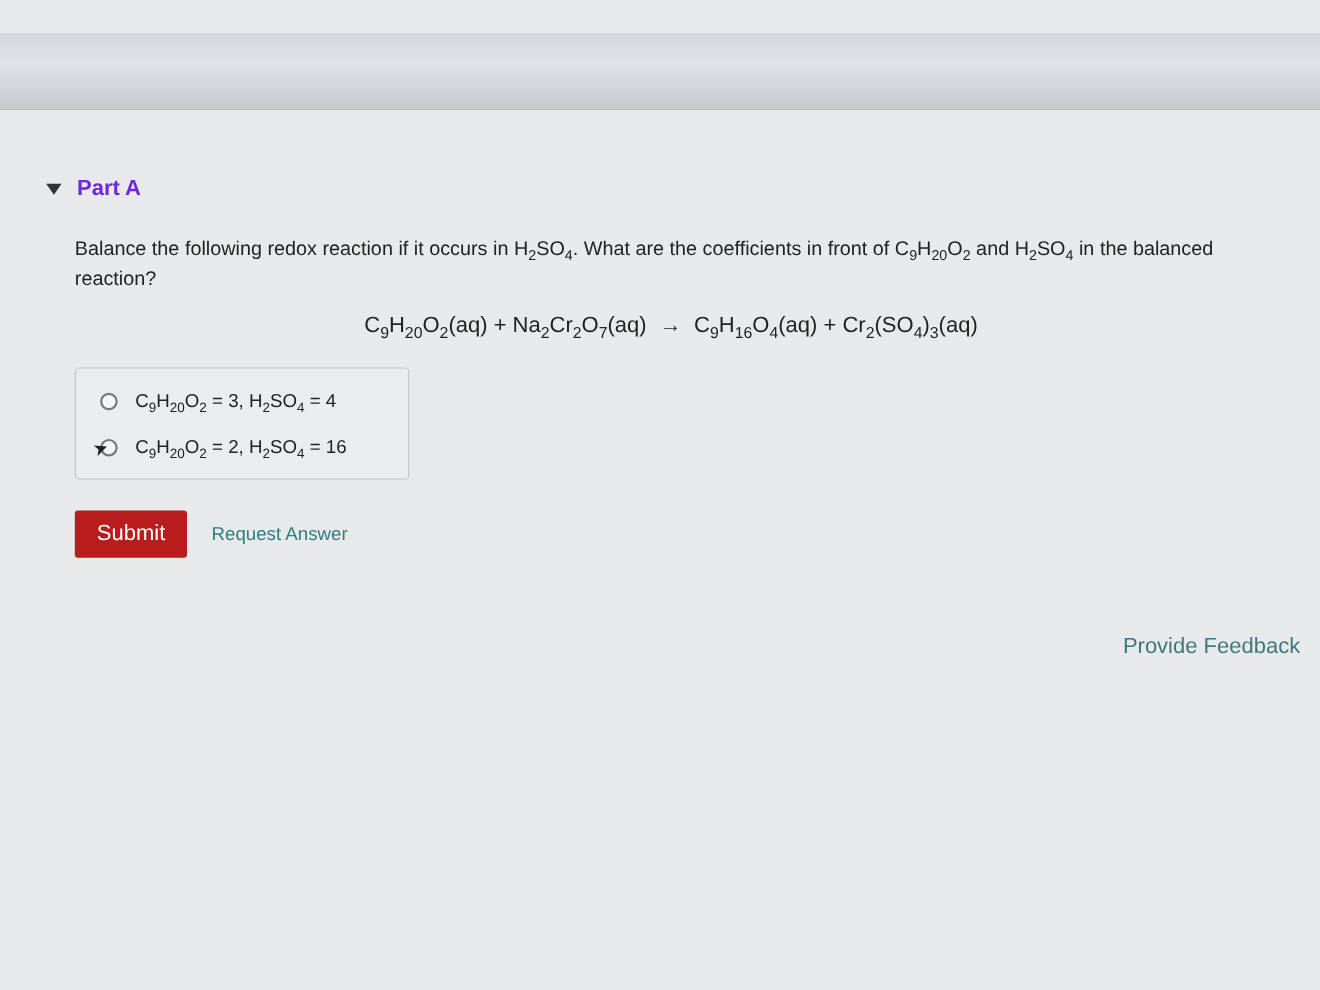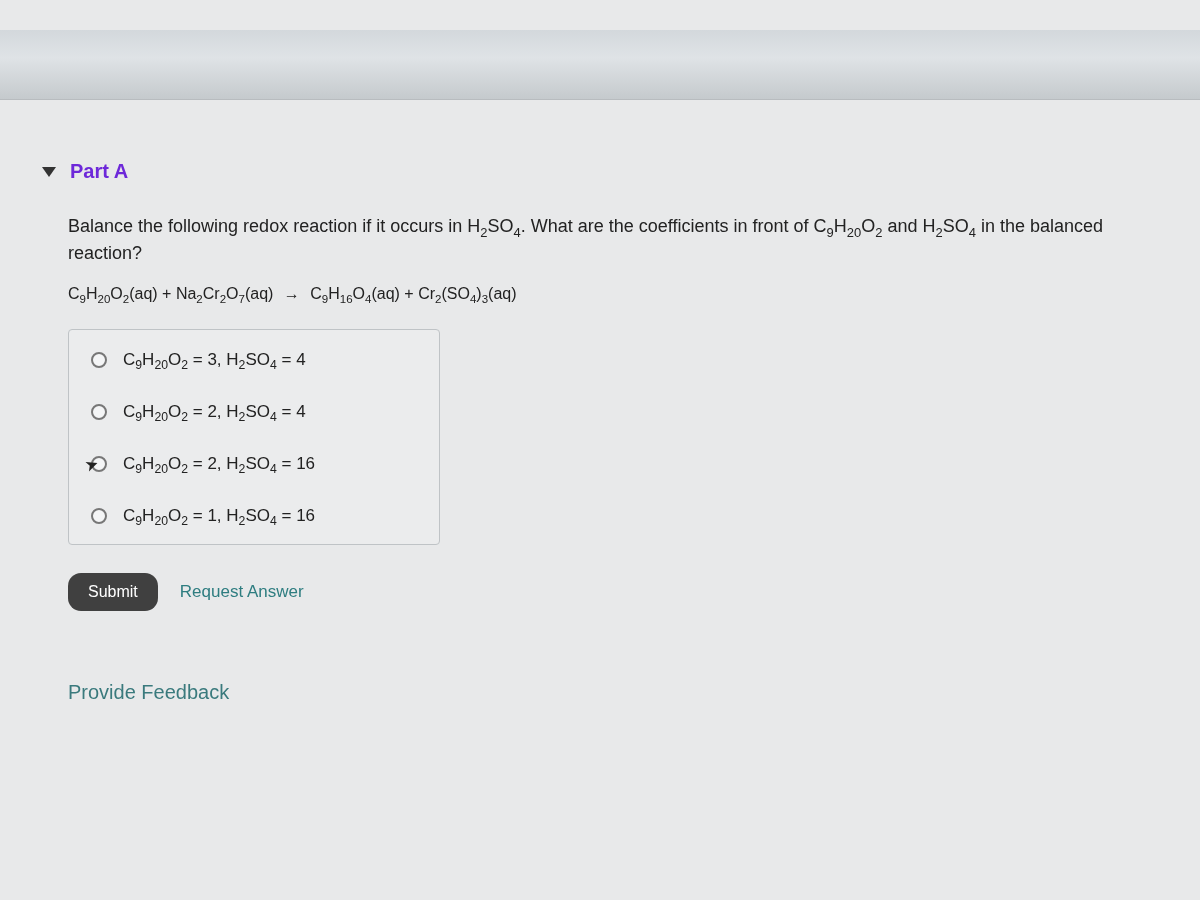--- a/index.html
+++ b/index.html
@@ -42,33 +42,34 @@
       margin-left: 50px;
       margin-right: 30px;
       color: #222;
     }
     .prompt {
       font-size: 18px;
       line-height: 1.5;
       margin-bottom: 18px;
     }
     .equation {
-      font-size: 16px;
+      font-size: 20px;
       margin-bottom: 26px;
+      text-align: center;
     }
     sub { font-size: 0.72em; vertical-align: sub; line-height: 0; }
     .options-box {
       border: 1px solid #bfc3c6;
       border-radius: 4px;
       padding: 20px 22px 18px 22px;
       background: rgba(255,255,255,0.15);
-      width: 372px;
+      width: 304px;
       display: flex;
       flex-direction: column;
-      gap: 32px;
+      gap: 22px;
       position: relative;
     }
     .option-row {
       display: flex;
       align-items: center;
       gap: 16px;
       font-size: 17px;
       color: #222;
       cursor: pointer;
       position: relative;
@@ -89,38 +90,39 @@
       transform: rotate(-20deg);
       pointer-events: none;
     }
     .actions {
       margin-top: 28px;
       display: flex;
       align-items: center;
       gap: 22px;
     }
     .submit-btn {
-      background: #404040;
+      background: #b91c1c;
       color: #fff;
       border: none;
-      border-radius: 13px;
+      border-radius: 3px;
       padding: 10px 20px;
-      font-size: 16px;
+      font-size: 20px;
       cursor: pointer;
     }
     .request-link {
       color: #2e7d80;
       font-size: 17px;
       cursor: pointer;
     }
     .feedback {
       margin-top: 70px;
       margin-left: 50px;
       font-size: 20px;
       color: #3a7a7d;
+      text-align: right;
     }
     .arrow { display: inline-block; margin: 0 6px; }
   </style>
 </head>
 <body>
 
 <div class="top-band"></div>
 
 <div class="content-area">
 
@@ -142,36 +144,24 @@
     </div>
 
     <div class="options-box">
       <label class="option-row">
         <span class="radio"></span>
         <span>
           <span>C</span><sub>9</sub><span>H</span><sub>20</sub><span>O</span><sub>2</sub><span> = 3, H</span><sub>2</sub><span>SO</span><sub>4</sub><span> = 4</span>
         </span>
       </label>
       <label class="option-row">
-        <span class="radio"></span>
-        <span>
-          <span>C</span><sub>9</sub><span>H</span><sub>20</sub><span>O</span><sub>2</sub><span> = 2, H</span><sub>2</sub><span>SO</span><sub>4</sub><span> = 4</span>
-        </span>
-      </label>
-      <label class="option-row">
         <span class="cursor">➤</span>
         <span class="radio"></span>
         <span>
           <span>C</span><sub>9</sub><span>H</span><sub>20</sub><span>O</span><sub>2</sub><span> = 2, H</span><sub>2</sub><span>SO</span><sub>4</sub><span> = 16</span>
-        </span>
-      </label>
-      <label class="option-row">
-        <span class="radio"></span>
-        <span>
-          <span>C</span><sub>9</sub><span>H</span><sub>20</sub><span>O</span><sub>2</sub><span> = 1, H</span><sub>2</sub><span>SO</span><sub>4</sub><span> = 16</span>
         </span>
       </label>
     </div>
 
     <div class="actions">
       <button class="submit-btn">Submit</button>
       <a class="request-link">Request Answer</a>
     </div>
 
   </div>

